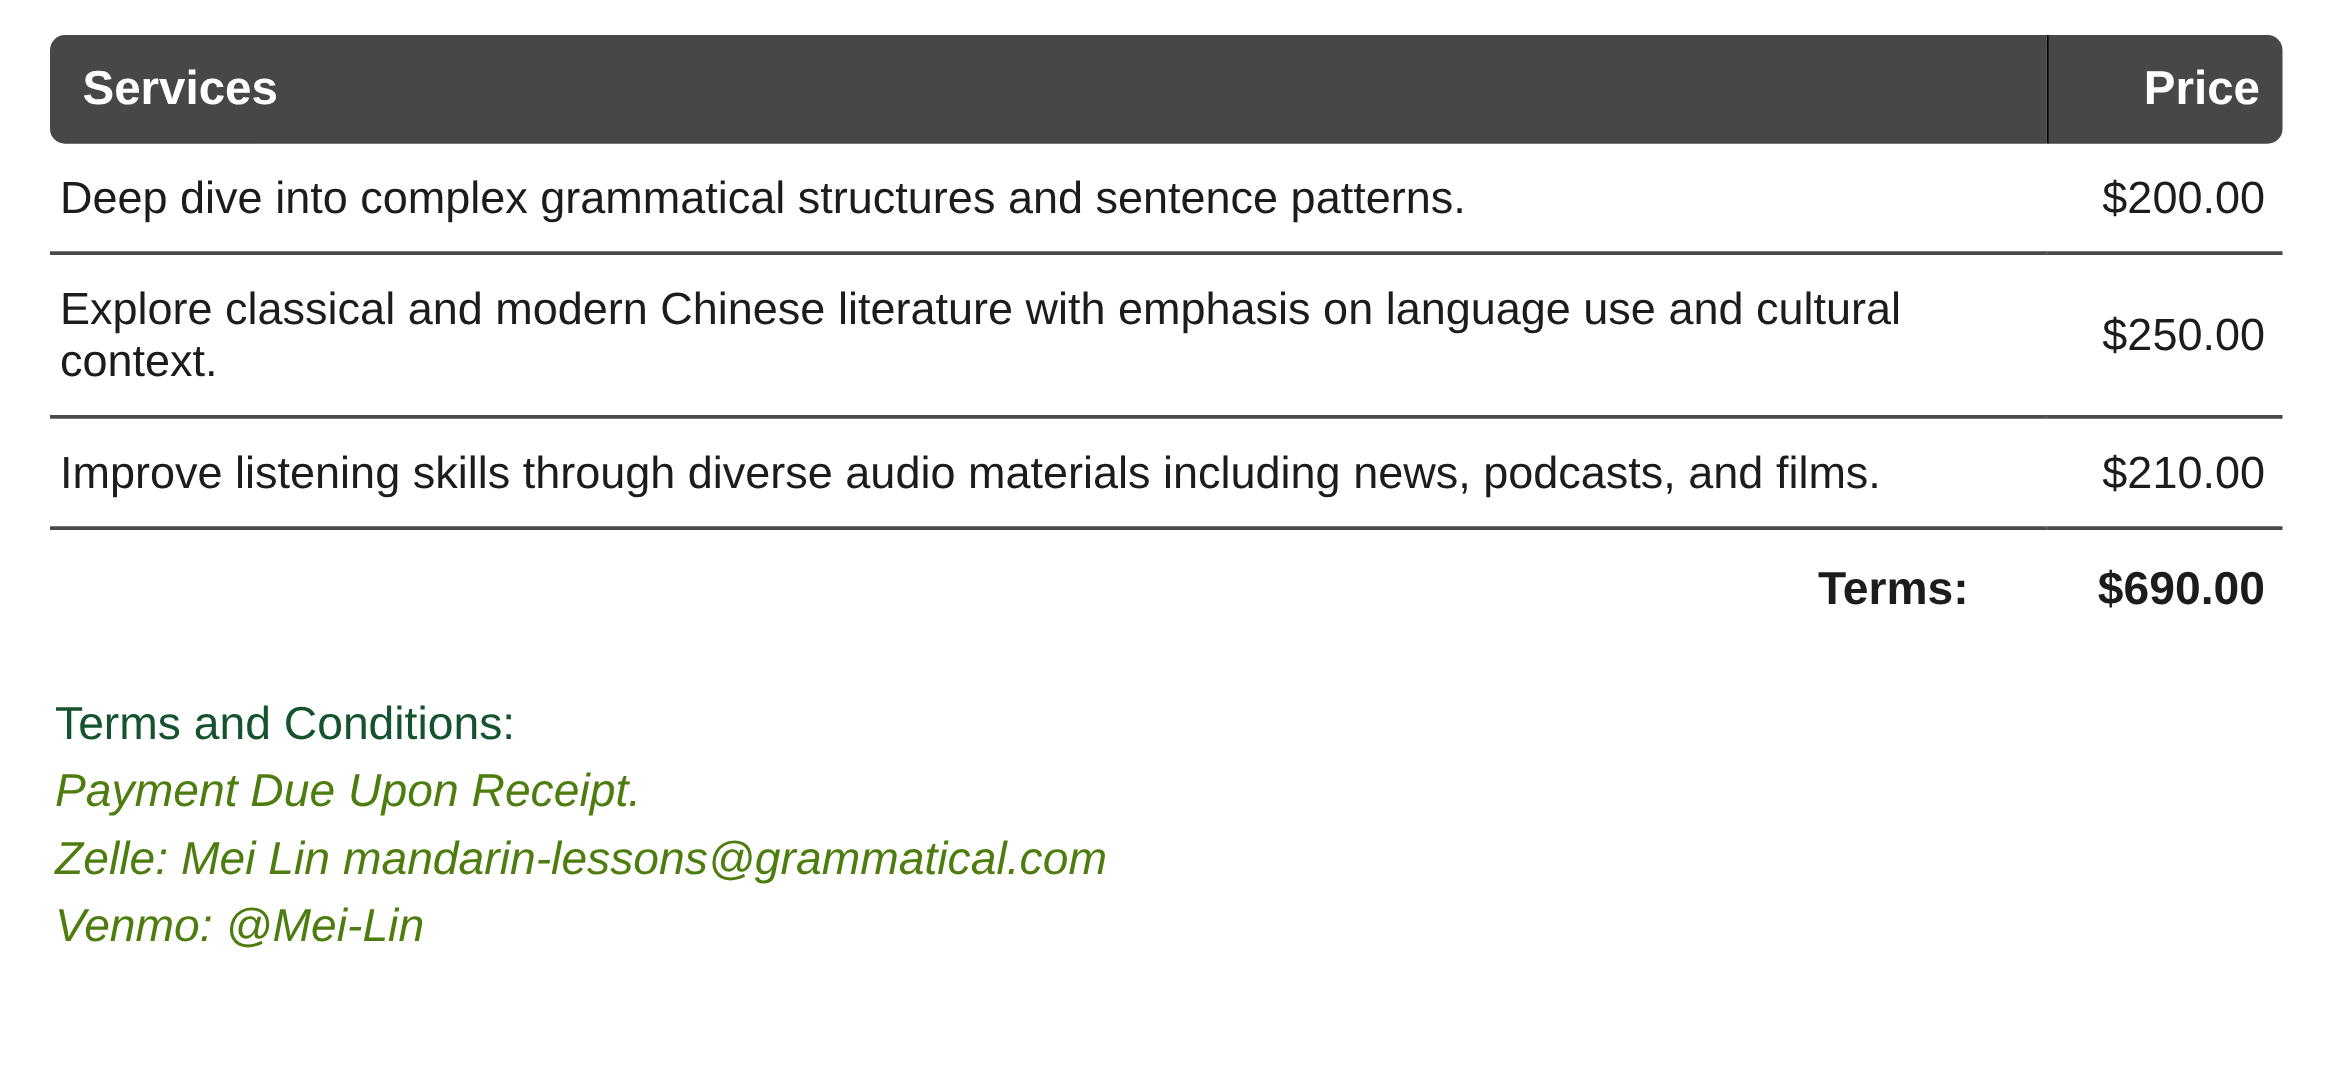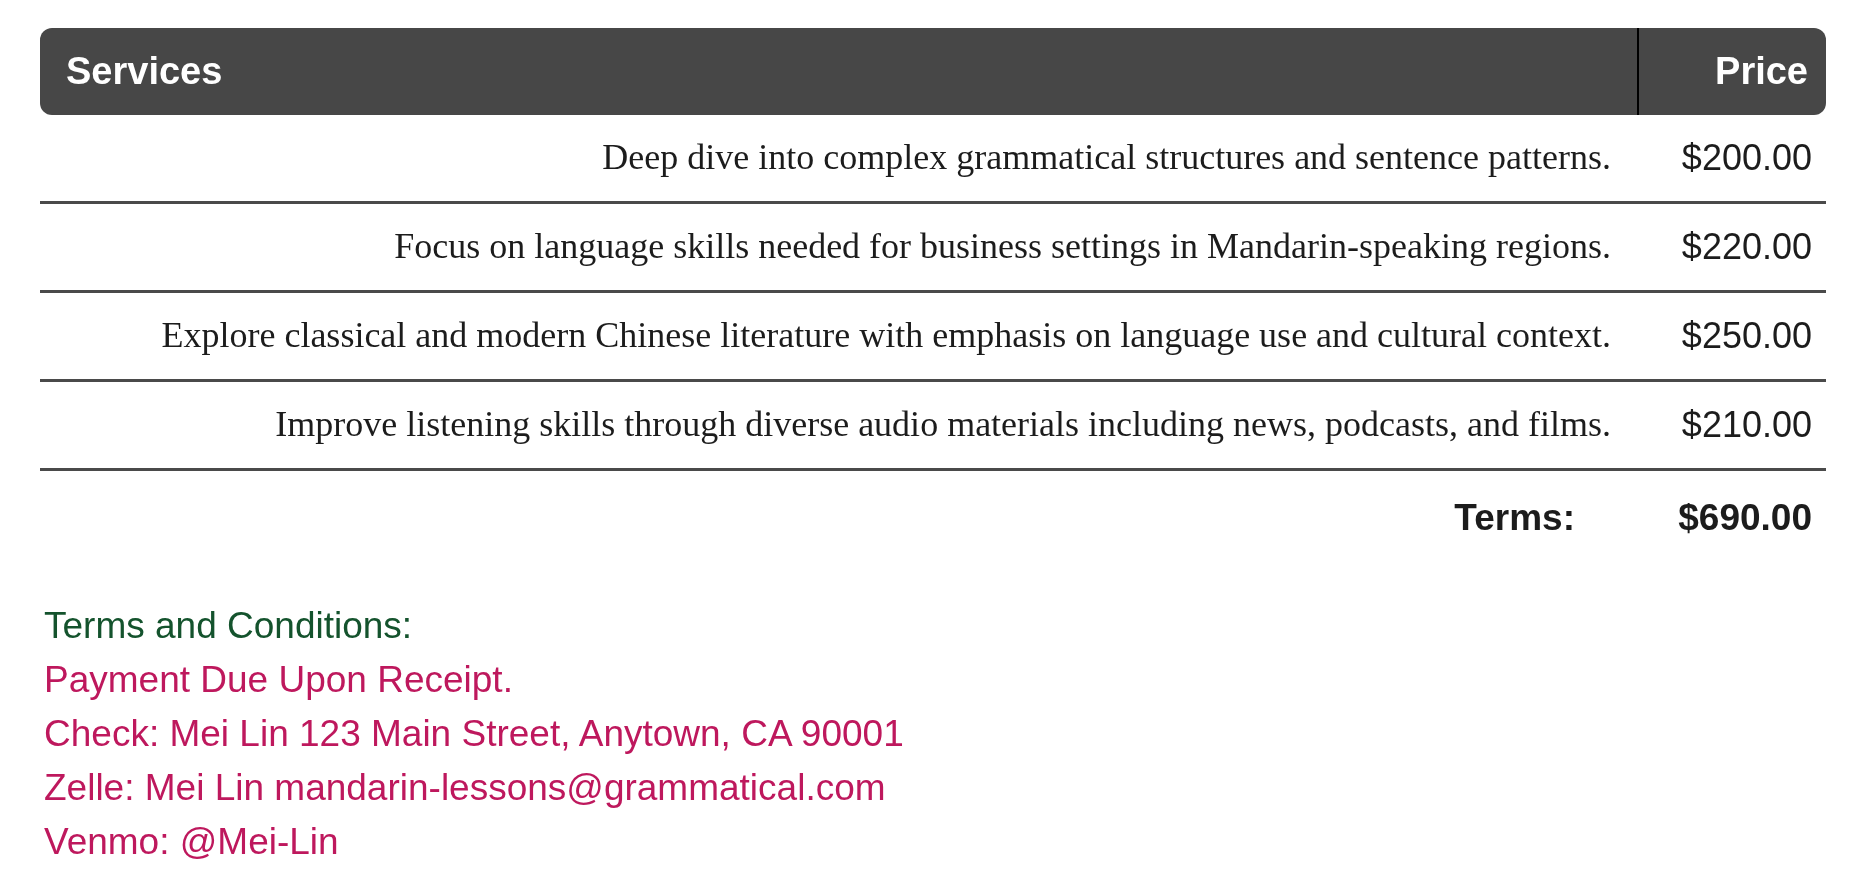--- a/index.html
+++ b/index.html
@@ -46,22 +46,21 @@
     white-space: nowrap;
   }
   tbody td {
     border-bottom: 3px solid #4a4a4a;
     font-size: 36px;
     vertical-align: middle;
   }
   td.cell-service {
     padding: 22px 26px 22px 8px;
     line-height: 1.16;
-    text-align: right;
-    font-family: Liberation Serif, serif;
+    text-align: left;
   }
   td.cell-price {
     padding: 22px 14px 22px 8px;
     text-align: right;
     white-space: nowrap;
   }
   tr.total-row td {
     border-bottom: none;
     font-weight: bold;
     font-size: 37px;
@@ -82,63 +81,59 @@
     padding-left: 4px;
   }
   .terms-heading {
     color: #14532d;
     font-size: 37px;
     line-height: 54px;
     margin: 0;
     font-weight: normal;
   }
   .terms-line {
-    color: #be185d;
+    color: #4d7c0f;
     font-size: 37px;
     line-height: 54px;
     margin: 0;
+    font-style: italic;
   }
 </style>
 </head>
 <body>
 
 <div class="page">
 
   <table class="invoice">
     <thead>
       <tr>
         <th class="col-services">Services</th>
         <th class="col-price">Price</th>
       </tr>
     </thead>
     <tbody>
       <tr>
         <td class="cell-service">Deep dive into complex grammatical structures and sentence patterns.</td>
         <td class="cell-price">$200.00</td>
       </tr>
       <tr>
-        <td class="cell-service">Focus on language skills needed for business settings in Mandarin-speaking regions.</td>
-        <td class="cell-price">$220.00</td>
-      </tr>
-      <tr>
         <td class="cell-service">Explore classical and modern Chinese literature with emphasis on language use and cultural context.</td>
         <td class="cell-price">$250.00</td>
       </tr>
       <tr>
         <td class="cell-service">Improve listening skills through diverse audio materials including news, podcasts, and films.</td>
         <td class="cell-price">$210.00</td>
       </tr>
       <tr class="total-row">
         <td class="total-label">Terms:</td>
         <td class="total-value">$690.00</td>
       </tr>
     </tbody>
   </table>
 
   <div class="terms">
     <p class="terms-heading">Terms and Conditions:</p>
     <p class="terms-line">Payment Due Upon Receipt.</p>
-    <p class="terms-line">Check: Mei Lin 123 Main Street, Anytown, CA 90001</p>
     <p class="terms-line">Zelle: Mei Lin mandarin-lessons@grammatical.com</p>
     <p class="terms-line">Venmo: @Mei-Lin</p>
   </div>
 
 </div>
 
 </body></html>

